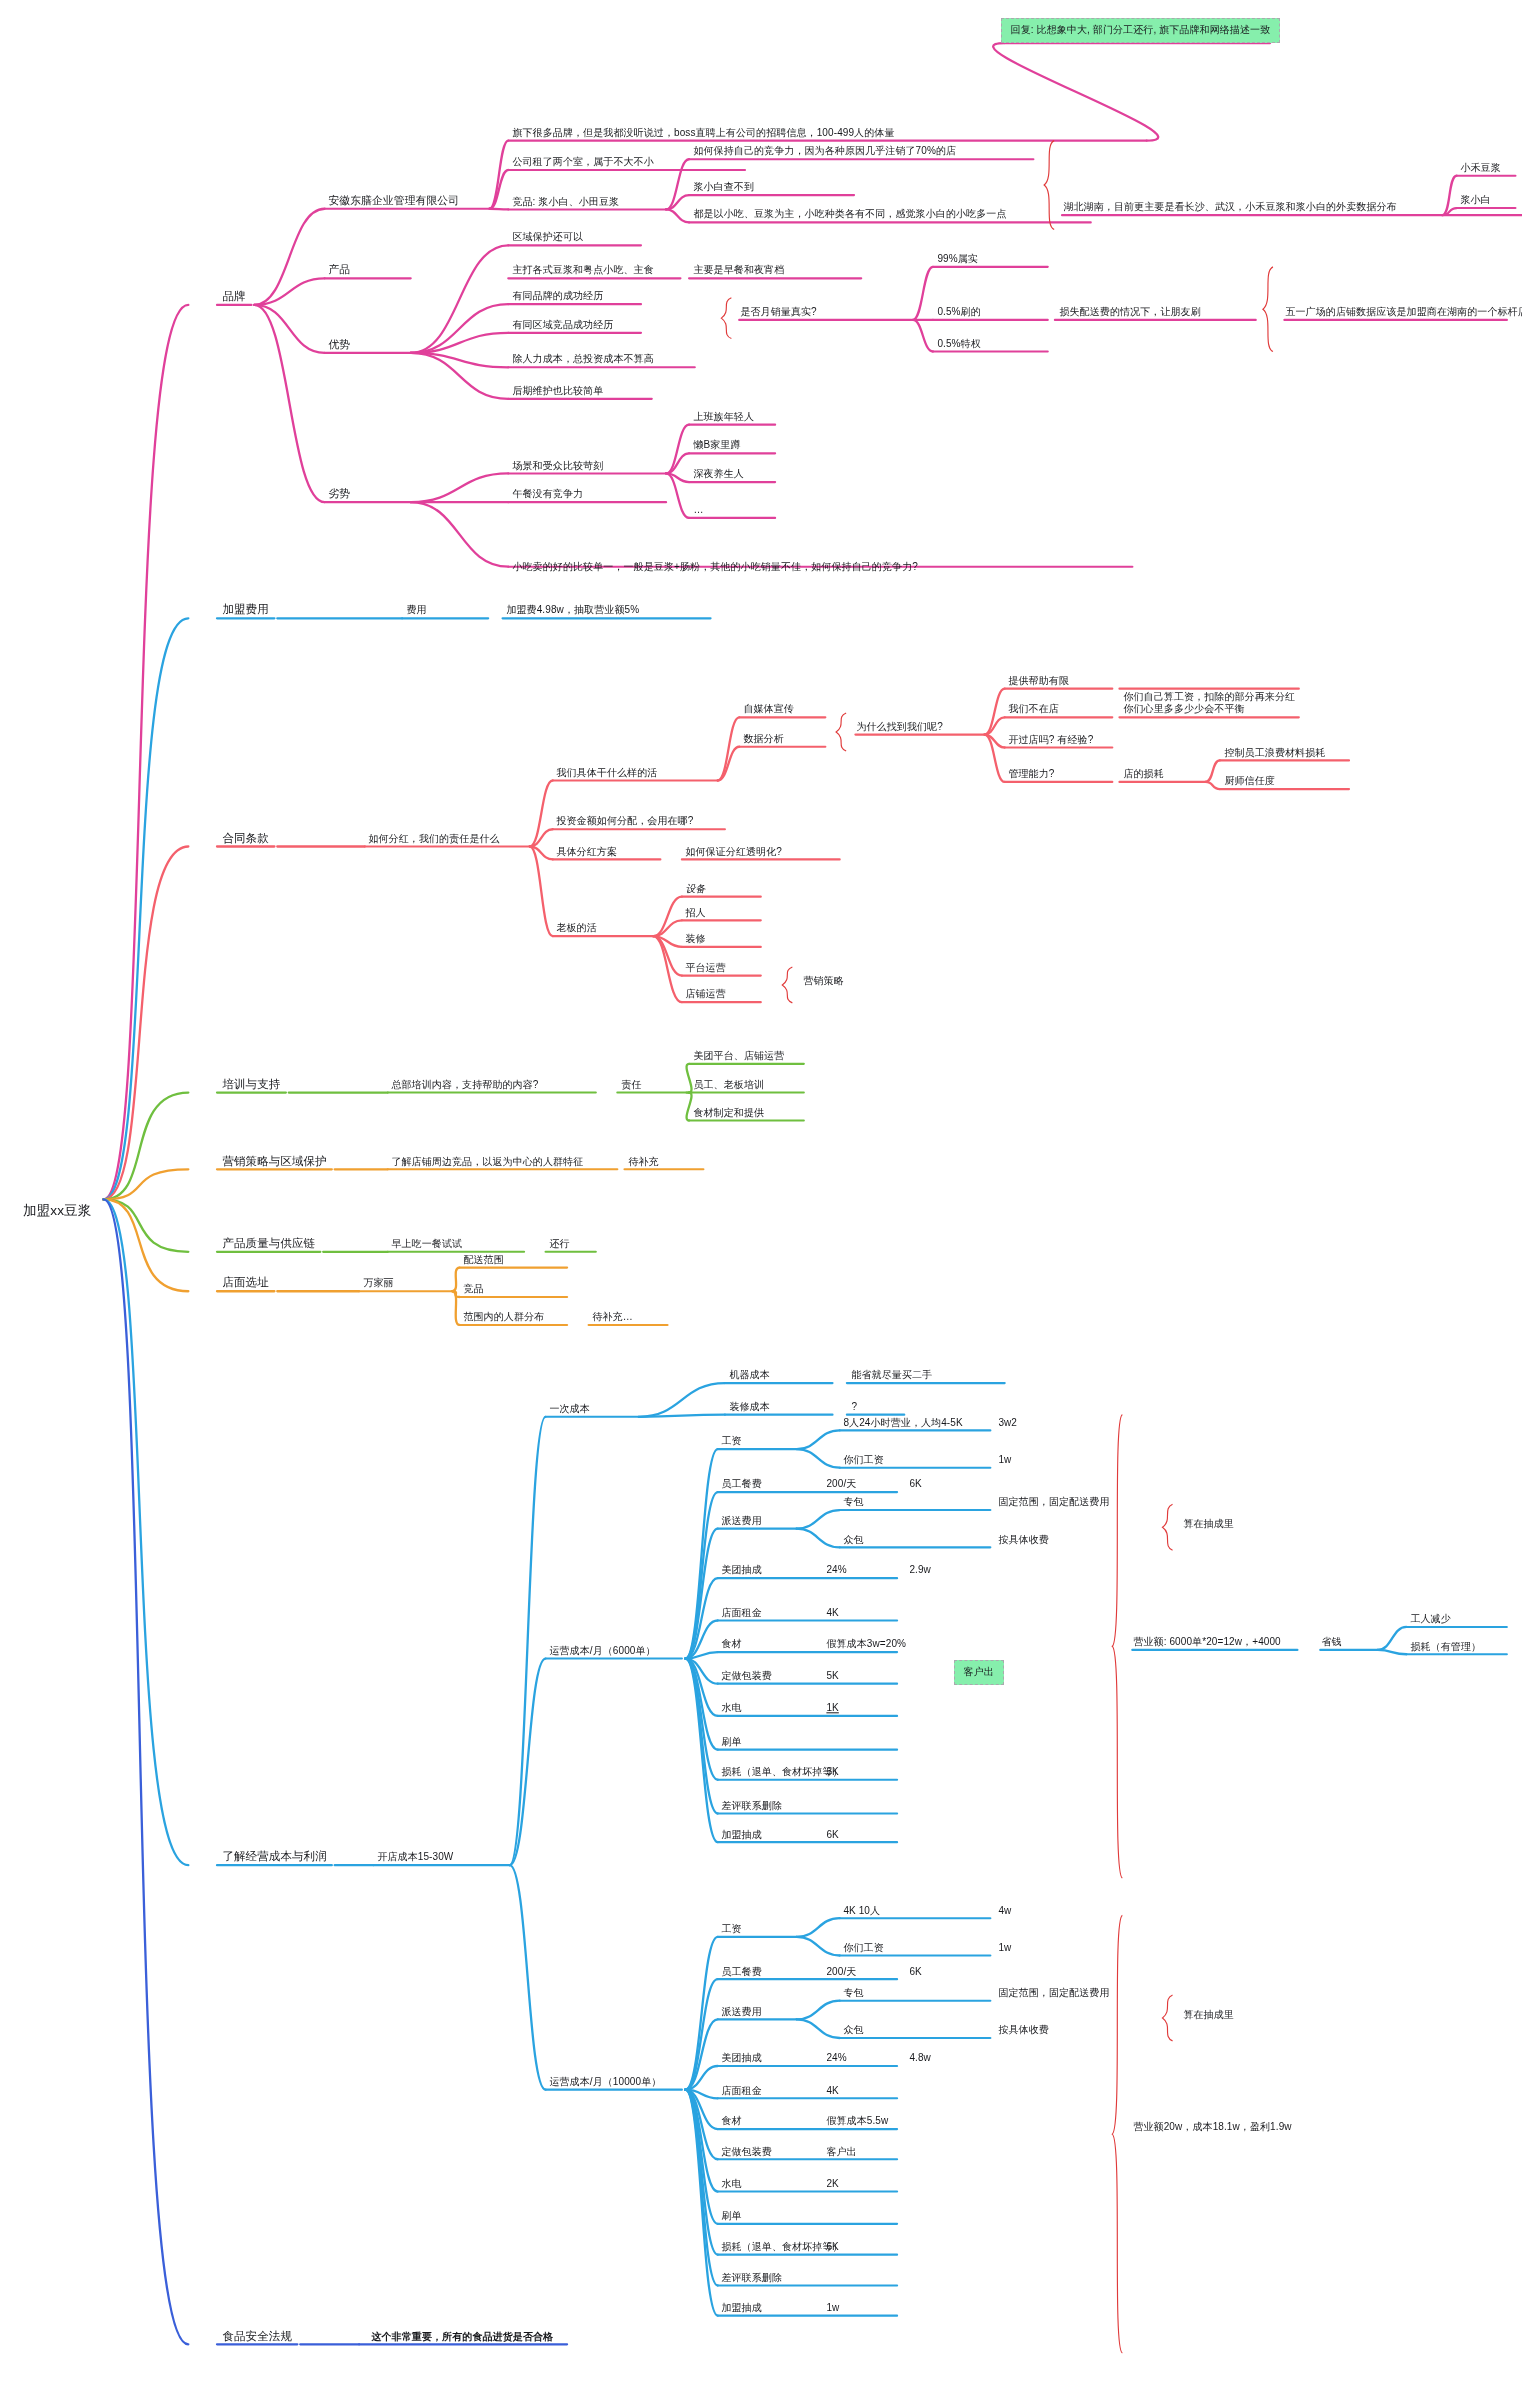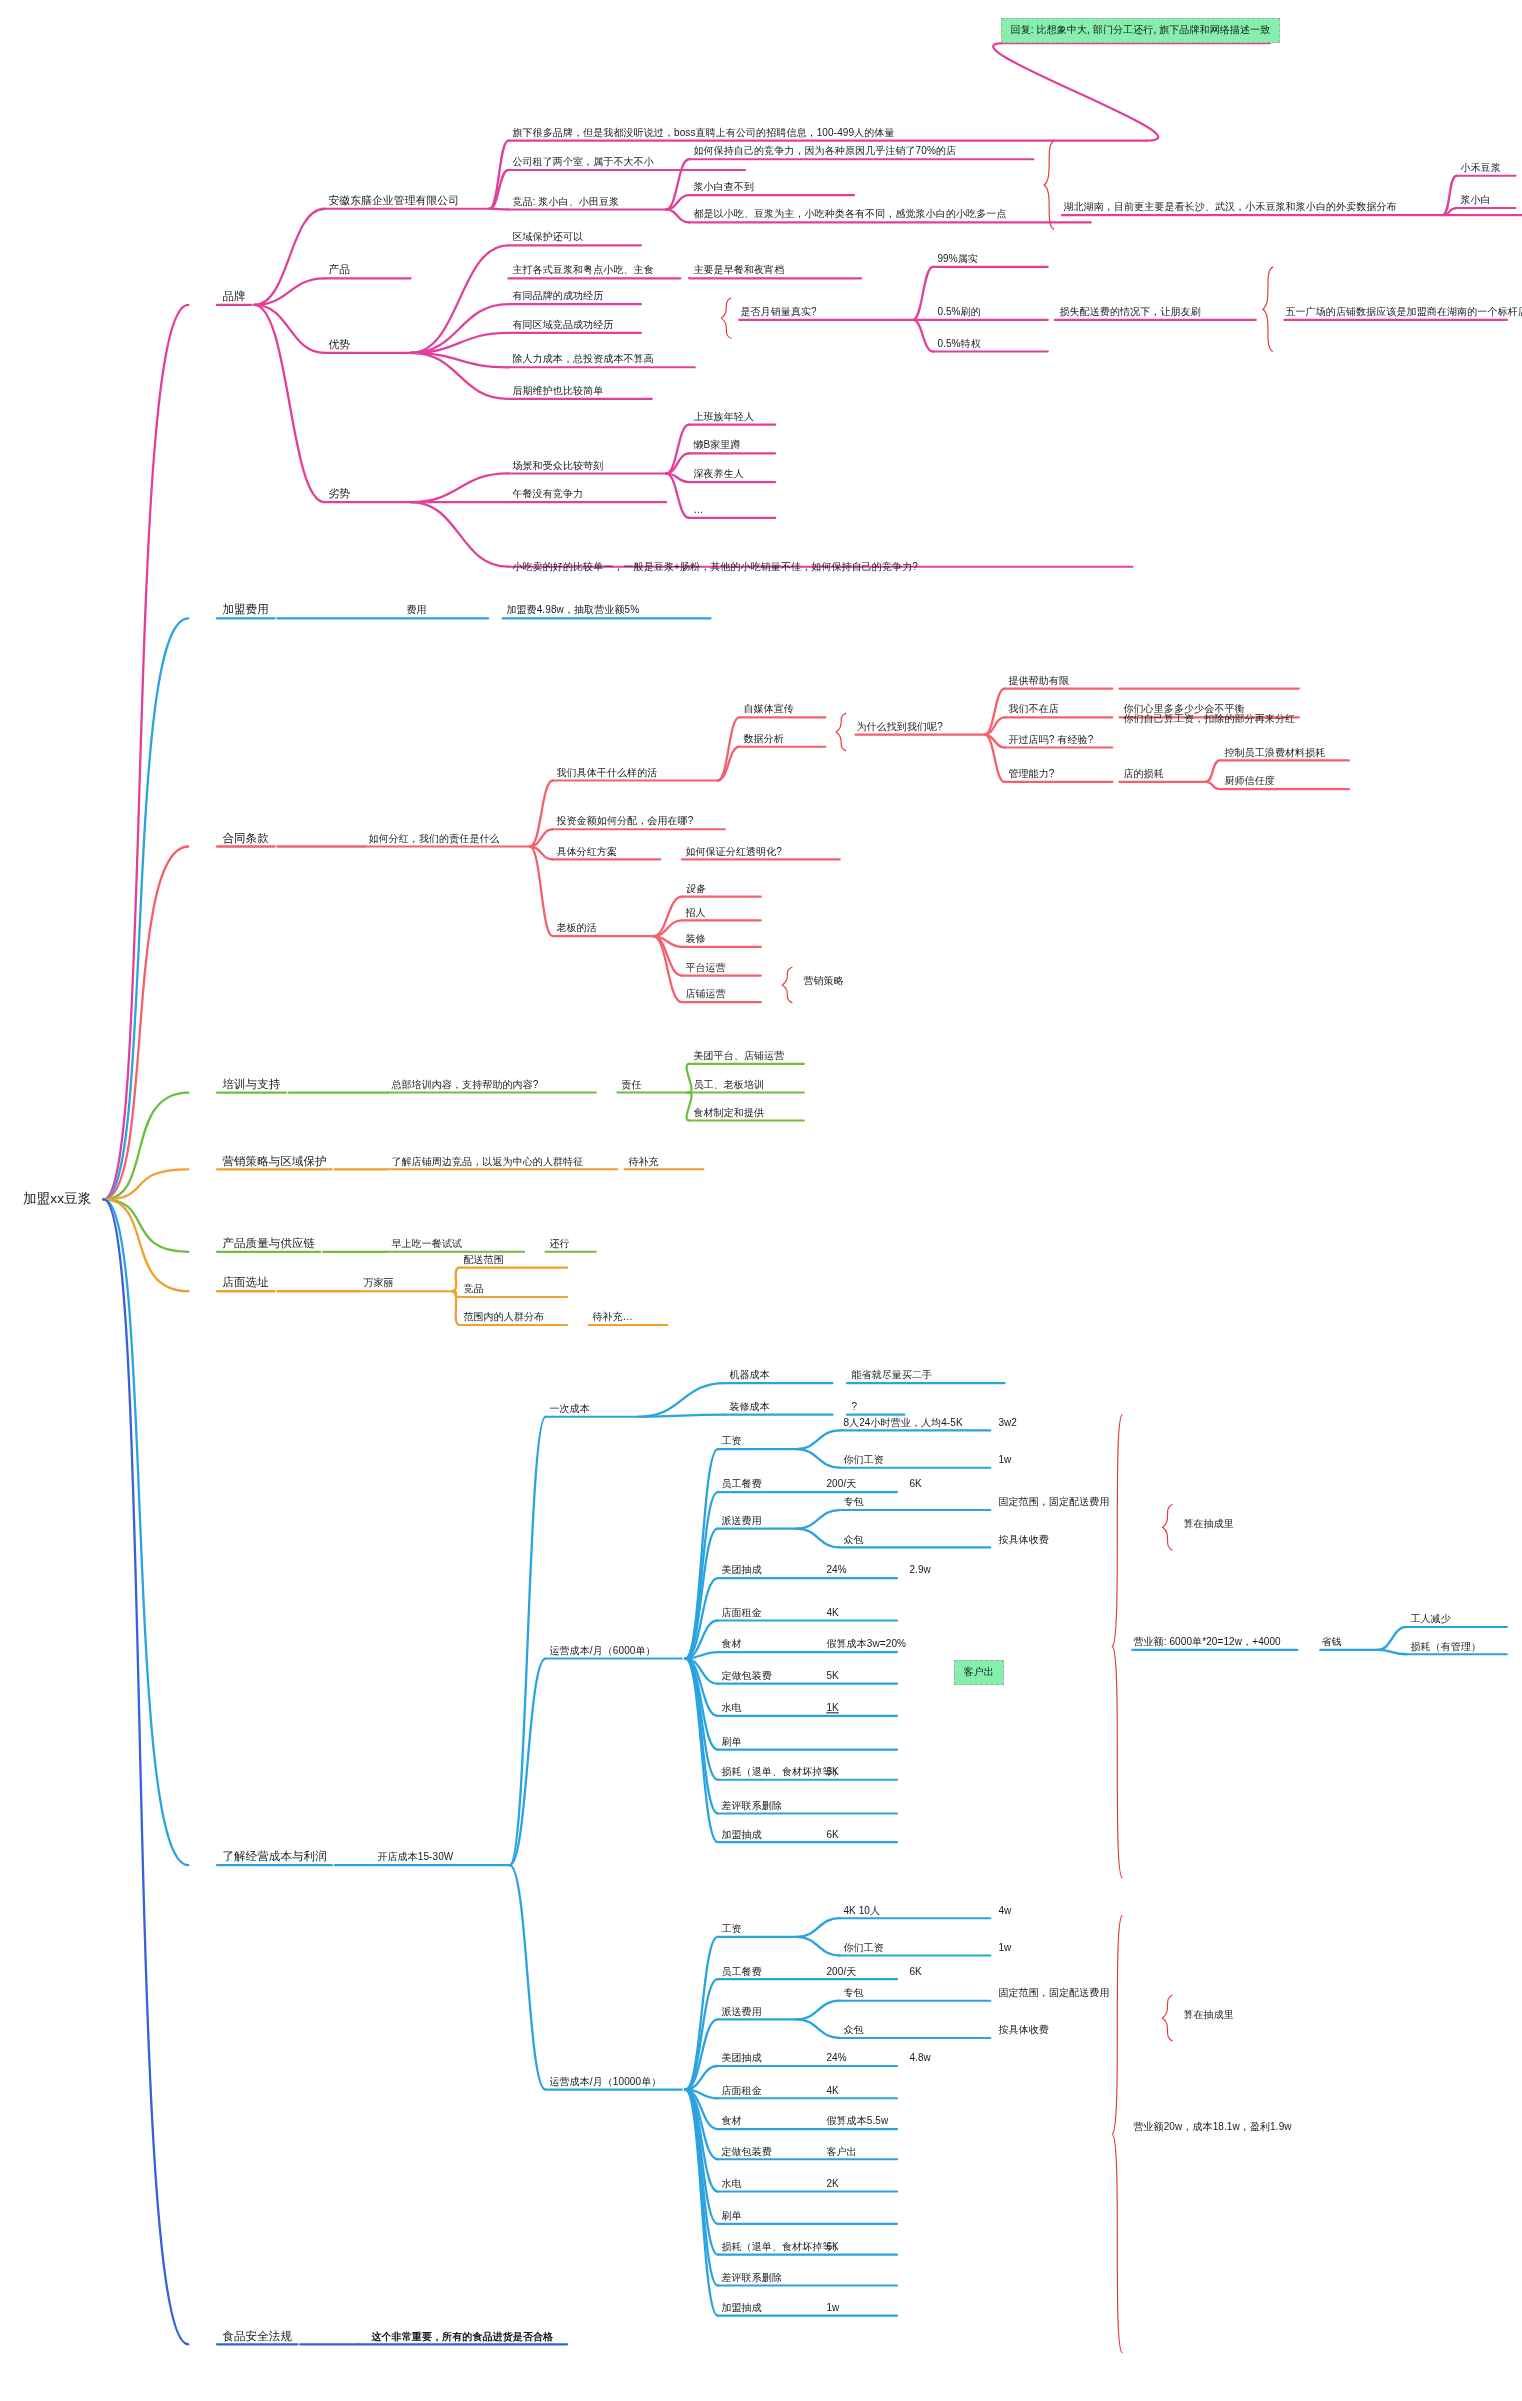--- a/index.html
+++ b/index.html
@@ -21,20 +21,21 @@
     white-space:nowrap;
     font-size:10.8px;
     line-height:1.15;
     letter-spacing:0.1px;
     transform:translateY(-100%);
     padding:0 1.4px 2.2px 1.4px;
   }
   .node.root{
     font-size:13.6px;
     transform:translateY(-50%);
+    margin-top:12px;
   }
   .node.l1{font-size:11.5px;}
   .node.small{font-size:10px;}
   .node.dashed{
     border:0.7px dashed #a9aaae;
     background:#86efac;
     padding:5px 8.6px 6.5px 8.6px;
     transform:translateY(-100%);
   }
 </style>
@@ -326,21 +327,21 @@
     <div class="node l1" style="left: 221px; top: 618px;">加盟费用</div>
     <div class="node small" style="left: 405px; top: 618px;">费用</div>
     <div class="node small" style="left: 505px; top: 618px;">加盟费4.98w，抽取营业额5%</div>
     <div class="node l1" style="left: 221px; top: 847px;">合同条款</div>
     <div class="node small" style="left: 367px; top: 847px;">如何分红，我们的责任是什么</div>
     <div class="node small" style="left: 555px; top: 781px;">我们具体干什么样的活</div>
     <div class="node small" style="left: 742px; top: 717px;">自媒体宣传</div>
     <div class="node small" style="left: 742px; top: 747px;">数据分析</div>
     <div class="node small" style="left: 855px; top: 735px;">为什么找到我们呢?</div>
     <div class="node small" style="left: 1007px; top: 689px;">提供帮助有限</div>
-    <div class="node small" style="left: 1122px; top: 727px;">你们自己算工资，扣除的部分再来分红</div>
+    <div class="node small" style="left: 1122px; top: 705px;">你们自己算工资，扣除的部分再来分红</div>
     <div class="node small" style="left: 1007px; top: 717px;">我们不在店</div>
     <div class="node small" style="left: 1122px; top: 717px;">你们心里多多少少会不平衡</div>
     <div class="node small" style="left: 1007px; top: 748px;">开过店吗? 有经验?</div>
     <div class="node small" style="left: 1007px; top: 782px;">管理能力?</div>
     <div class="node small" style="left: 1122px; top: 782px;">店的损耗</div>
     <div class="node small" style="left: 1223px; top: 761px;">控制员工浪费材料损耗</div>
     <div class="node small" style="left: 1223px; top: 789px;">厨师信任度</div>
     <div class="node small" style="left: 555px; top: 829px;">投资金额如何分配，会用在哪?</div>
     <div class="node small" style="left: 555px; top: 860px;">具体分红方案</div>
     <div class="node small" style="left: 684px; top: 860px;">如何保证分红透明化?</div>

